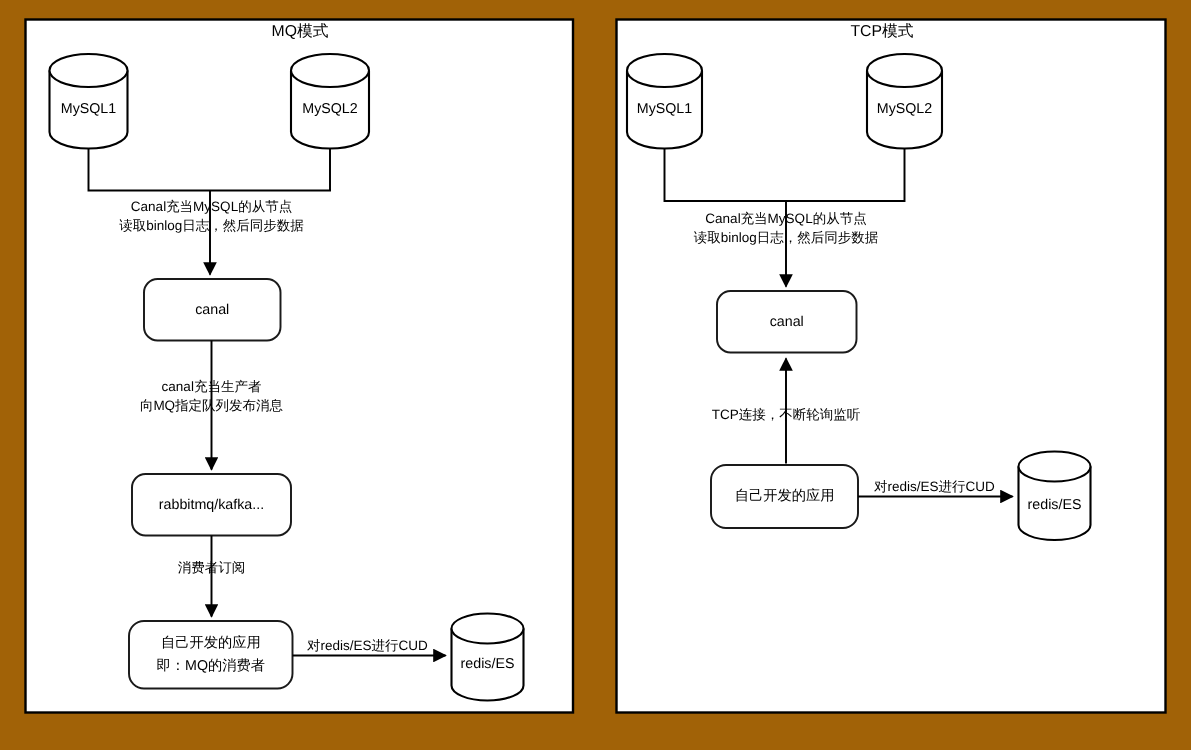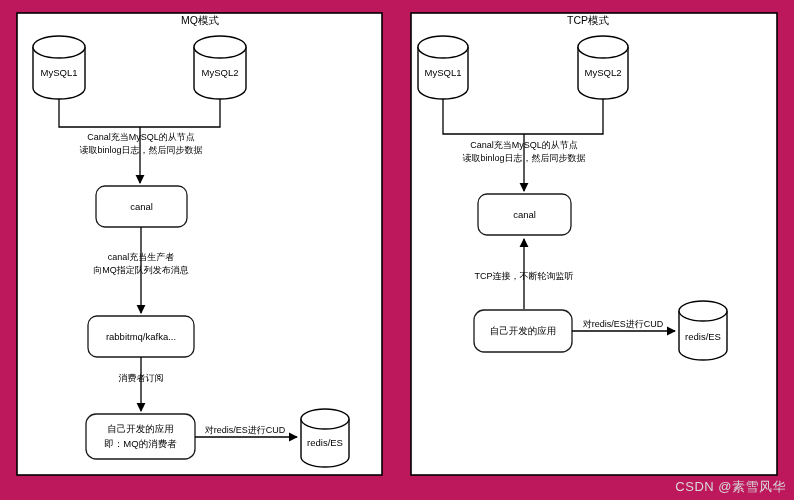--- a/index.html
+++ b/index.html
@@ -7,21 +7,21 @@
     padding: 0;
     background: #ffffff;
   }
   body {
     font-family: "Liberation Sans", "DejaVu Sans", sans-serif;
   }
   #canvas {
     position: relative;
     width: 794px;
     height: 500px;
-    background: #be185d;
+    background: #a16207;
     overflow: hidden;
   }
   #diagram-svg {
     position: absolute;
     left: 0;
     top: 0;
   }
   .panel-rect {
     fill: #ffffff;
     stroke: #000000;
@@ -186,15 +186,14 @@
 
       <g>
         <path class="cyl-body" d="M 679 311 L 679 350 A 24 10 0 0 0 727 350 L 727 311"></path>
         <ellipse class="cyl-top" cx="703" cy="311" rx="24" ry="10"></ellipse>
         <text class="cyl-label" x="703" y="337">redis/ES</text>
       </g>
     </g>
 
   </svg>
 
-  <div class="watermark">CSDN @素雪风华</div>
 
 </div>
 
 </body></html>

